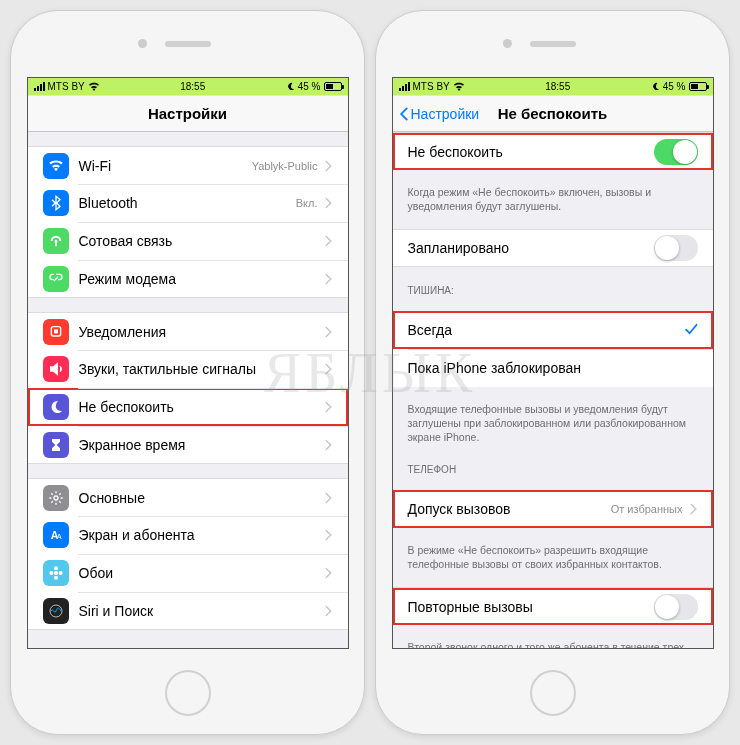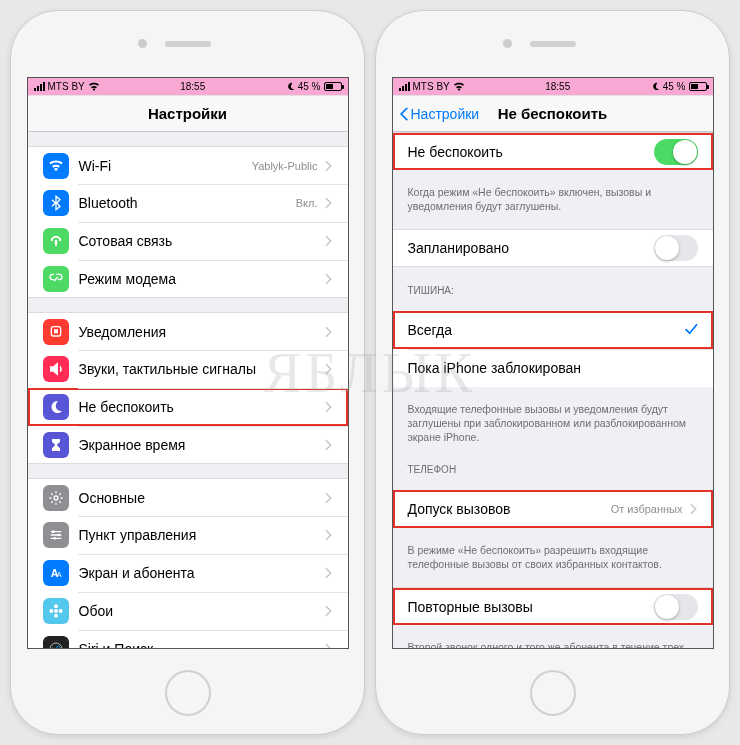--- a/index.html
+++ b/index.html
@@ -56,21 +56,21 @@
     background: #efeff4;
     border: 1px solid #555;
     margin-top: 50px;
     overflow: hidden;
     position: relative;
     display: flex;
     flex-direction: column;
   }
   .statusbar {
     height: 18px;
-    background: #f9a8d4;
+    background: #bef264;
     border-bottom: 1px solid #e3e3e3;
     display: flex;
     align-items: center;
     justify-content: space-between;
     font-size: 10px;
     padding: 0 6px;
     font-weight: 500;
     color: #000;
   }
   .status-left, .status-right { display: flex; align-items: center; gap: 3px; }
@@ -345,36 +345,20 @@
                 </svg>
               </span>
               <span class="label">Основные</span>
               <span class="chevron">
                 <svg viewBox="0 0 10 16">
                   <path d="M2 2l6 6-6 6" stroke="#c7c7cc" stroke-width="2" fill="none" stroke-linecap="round"></path>
                 </svg>
               </span>
             </div>
             <div class="cell iconed">
-              <span class="appicon" style="background:#8e8e93">
-                <svg viewBox="0 0 24 24">
-                  <path d="M4 7h16M4 12h16M4 17h16" stroke="#fff" stroke-width="2"></path>
-                  <circle cx="8" cy="7" r="2"></circle>
-                  <circle cx="16" cy="12" r="2"></circle>
-                  <circle cx="10" cy="17" r="2"></circle>
-                </svg>
-              </span>
-              <span class="label">Пункт управления</span>
-              <span class="chevron">
-                <svg viewBox="0 0 10 16">
-                  <path d="M2 2l6 6-6 6" stroke="#c7c7cc" stroke-width="2" fill="none" stroke-linecap="round"></path>
-                </svg>
-              </span>
-            </div>
-            <div class="cell iconed">
               <span class="appicon" style="background:#007aff">
                 <svg viewBox="0 0 24 24">
                   <text x="4" y="18" font-size="16" font-weight="bold" fill="#fff">A</text>
                   <text x="13" y="18" font-size="11" fill="#fff">A</text>
                 </svg>
               </span>
               <span class="label">Экран и абонента</span>
               <span class="chevron">
                 <svg viewBox="0 0 10 16">
                   <path d="M2 2l6 6-6 6" stroke="#c7c7cc" stroke-width="2" fill="none" stroke-linecap="round"></path>

